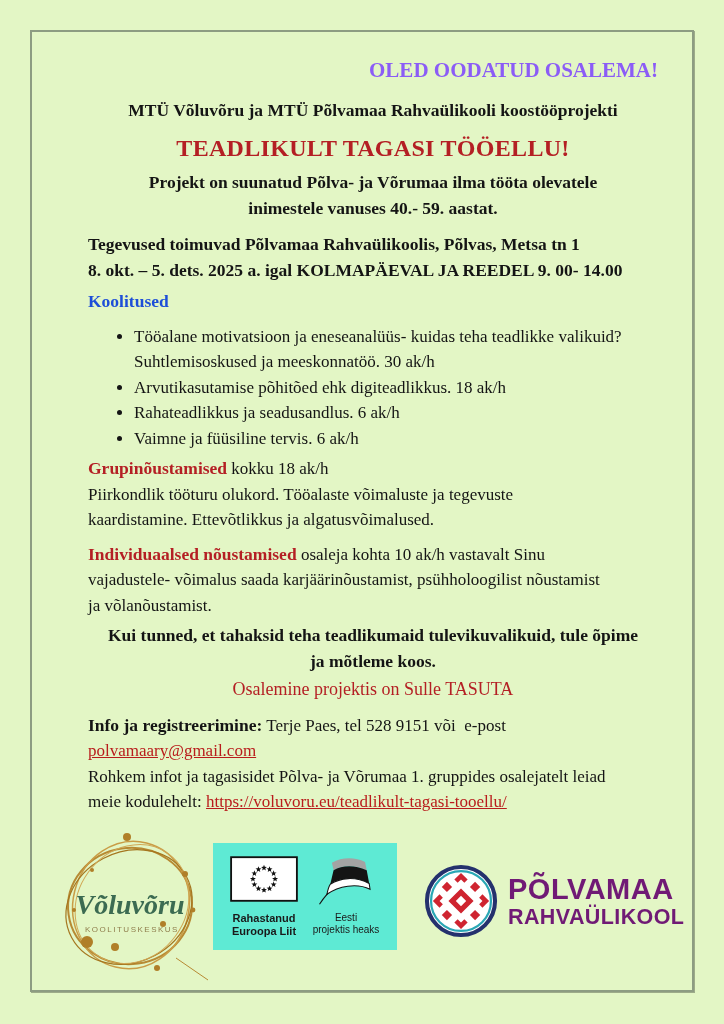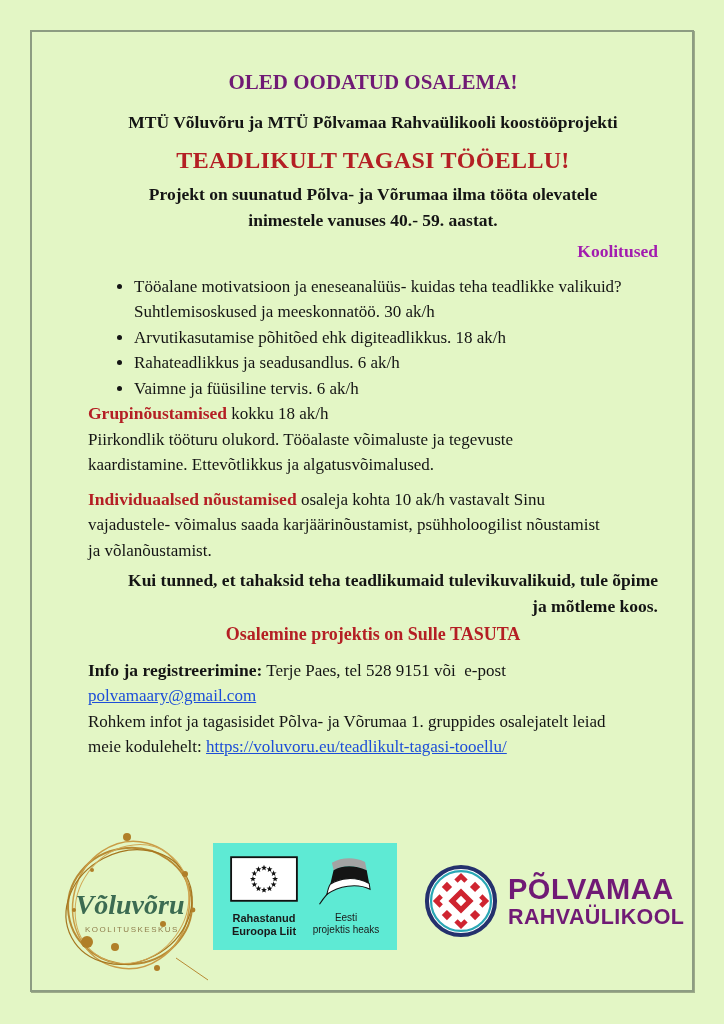--- a/index.html
+++ b/index.html
@@ -7,35 +7,35 @@
   .sheet{position:absolute;left:30px;top:30px;width:664px;height:962px;
     box-sizing:border-box;border:2px solid #8d9c82;
     box-shadow:1px 1px 0 rgba(100,110,88,.55);
     padding:25px 34px 0 56px;}
   p{margin:0;}
   .t17{font-size:17px;line-height:25.5px;}
   .bold{font-weight:bold;}
   .red{color:#b41f24;}
   .preline{white-space:pre-line;}
   .prewrap{white-space:pre-wrap;}
-  .p-invite{font-size:21px;line-height:26px;font-weight:bold;color:#701a75;text-align:center;margin-top:12px;}
+  .p-invite{font-size:21px;line-height:26px;font-weight:bold;color:#8b5cf6;text-align:right;margin-top:0;}
   .p-sub{font-size:17.5px;line-height:22px;font-weight:bold;text-align:center;margin-top:16px;}
   .p-title{font-size:24px;line-height:30px;font-weight:bold;color:#b41f24;text-align:center;margin-top:12px;letter-spacing:.3px;}
   .p-aud{font-size:17.5px;line-height:25.5px;font-weight:bold;text-align:center;margin-top:7px;}
   .p-sched{font-size:17.5px;line-height:25.5px;font-weight:bold;margin-top:11px;}
-  .p-kool{font-size:17.5px;line-height:25.5px;font-weight:bold;color:#a21caf;margin-top:6px;text-align:right;}
+  .p-kool{font-size:17.5px;line-height:25.5px;font-weight:bold;color:#1d4ed8;margin-top:6px;}
   ul.courses{margin:9px 0 0;padding-left:46px;}
   ul.courses li{font-size:17px;line-height:25.5px;white-space:pre-line;}
-  .p-group{}
+  .p-group{margin-top:5px;}
   .p-indiv{margin-top:9px;}
-  .p-cta{font-size:17.5px;line-height:25.5px;font-weight:bold;text-align:right;margin-top:5px;}
-  .p-free{font-size:18px;line-height:25.5px;font-weight:bold;color:#b41f24;text-align:center;margin-top:3px;}
+  .p-cta{font-size:17.5px;line-height:25.5px;font-weight:bold;text-align:center;margin-top:5px;}
+  .p-free{font-size:18px;line-height:25.5px;font-weight:normal;color:#b41f24;text-align:center;margin-top:3px;}
   .p-contact{margin-top:10px;}
   .p-more{margin-top:0;}
-  a.doc-link{color:#1d4ed8;text-decoration:underline;cursor:pointer;}
+  a.doc-link{color:#b91c1c;text-decoration:underline;cursor:pointer;}
   a.block-link{display:inline-block;}
   
   .logo-voluvoru{position:absolute;left:26px;top:786px;width:152px;height:172px;}
   .logo-eu{position:absolute;left:181px;top:811px;width:184px;height:107px;background:#5eead4;
     display:flex;justify-content:space-between;box-sizing:border-box;padding:13px 12px 0;}
   .eu-col{width:78px;text-align:center;}
   .eu-label{font-family:"Liberation Sans", sans-serif;font-weight:bold;font-size:11px;line-height:13px;color:#1a1a1a;margin-top:6px;}
   .ee-label{font-family:"Liberation Sans", sans-serif;font-size:10px;line-height:12px;color:#1a1a1a;margin-top:2px;}
   .logo-prk{position:absolute;left:392px;top:832px;display:flex;align-items:center;}
   .prk-text{margin-left:10px;font-family:"Liberation Sans", sans-serif;font-weight:bold;color:#701a75;}
@@ -49,20 +49,24 @@
 
   <p class="p-invite">OLED OODATUD OSALEMA!</p>
 
   <p class="p-sub">MTÜ Võluvõru ja MTÜ Põlvamaa Rahvaülikooli koostööprojekti</p>
 
   <p class="p-title">TEADLIKULT TAGASI TÖÖELLU!</p>
 
   <p class="p-aud preline">Projekt on suunatud Põlva- ja Võrumaa ilma tööta olevatele
 inimestele vanuses 40.- 59. aastat.</p>
 
+  <p class="p-sched">
+    <span style="display:block;">Tegevused toimuvad Põlvamaa Rahvaülikoolis, Põlvas, Metsa tn 1</span>
+    <span style="display:block;">8. okt. – 5. dets. 2025 a. igal KOLMAPÄEVAL JA REEDEL 9. 00- 14.00</span>
+  </p>
 
   <p class="p-kool">Koolitused</p>
 
   <ul class="courses">
     <li>Tööalane motivatsioon ja eneseanalüüs- kuidas teha teadlikke valikuid?
 Suhtlemisoskused ja meeskonnatöö. 30 ak/h</li>
     <li>Arvutikasutamise põhitõed ehk digiteadlikkus. 18 ak/h</li>
     <li>Rahateadlikkus ja seadusandlus. 6 ak/h</li>
     <li>Vaimne ja füüsiline tervis. 6 ak/h</li>
   </ul>

